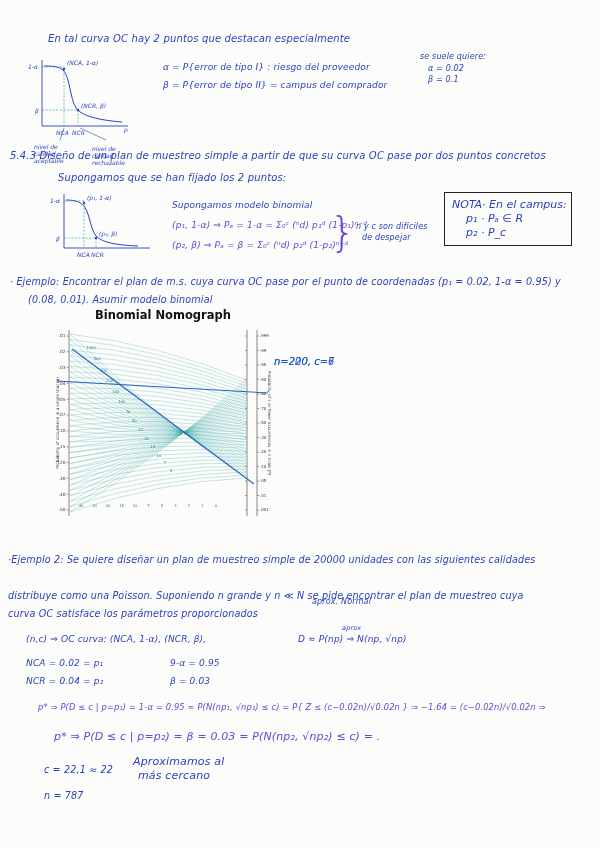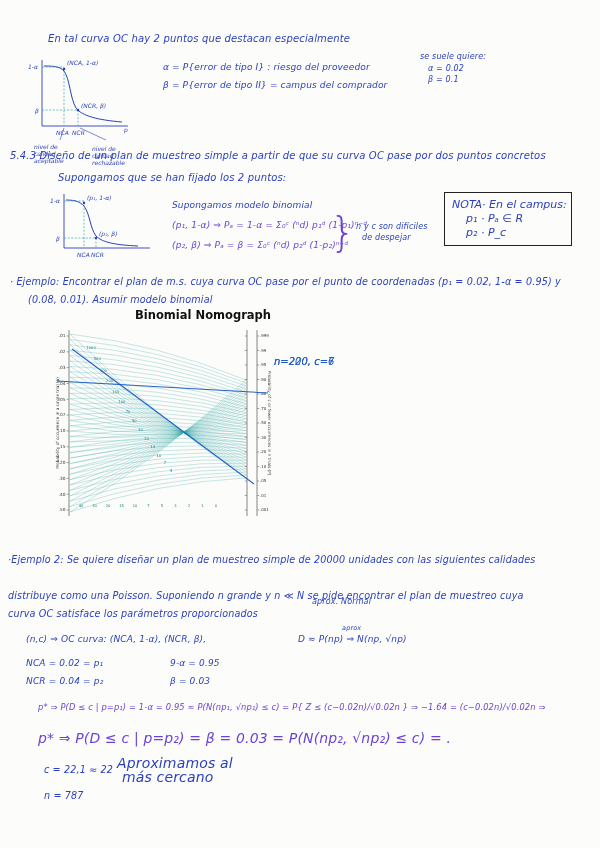--- a/index.html
+++ b/index.html
@@ -1,29 +1,29 @@
 <!DOCTYPE html>
 <html><head>
 <meta charset="utf-8">
 <style>
   html,body{margin:0;padding:0;background:#e8e8e8;}
   .page{position:relative;width:600px;height:848px;background:#fcfcfa;overflow:hidden;
         font-family:"DejaVu Sans",sans-serif;}
   .hw{position:absolute;font-style:italic;color:#2a3fbe;white-space:nowrap;letter-spacing:.15px;text-align:center;}
   .purple{color:#6b43d8;}
-  .s10{font-size:10px;} .s96{font-size:9.6px;} .s9{font-size:9px;} .s85{font-size:14px;}
+  .s10{font-size:10px;} .s96{font-size:9.6px;} .s9{font-size:9px;} .s85{font-size:11px;margin-left:16px;}
   .s8{font-size:8px;} .s65{font-size:6.5px;} .f1{font-size:8.3px;}
   .abs{position:absolute;}
   .cap{position:absolute;font-style:italic;color:#2a3fbe;font-size:6px;line-height:6.8px;
        width:42px;white-space:normal;}
   .nota{position:absolute;left:444px;top:192px;width:112px;border:1.2px solid #222;
         padding:5px 7px;background:transparent;}
   .nota div{font-style:italic;color:#2a3fbe;font-size:11px;line-height:14px;white-space:nowrap;}
   .brace{position:absolute;color:#6b43d8;font-size:40px;font-weight:300;line-height:40px;}
-  .nomo-title{position:absolute;left:55px;top:308px;width:216px;text-align:right;
+  .nomo-title{position:absolute;left:55px;top:308px;width:216px;text-align:center;
               font-weight:bold;font-size:11.5px;color:#111;}
   .ann{position:absolute;color:#1d5cc8;font-size:10px;font-style:italic;white-space:nowrap;}
   svg{overflow:visible;}
   svg text{font-family:"DejaVu Sans",sans-serif;}
   .sk text{font-size:6px;font-style:italic;fill:#2a3fbe;}
   .sk .ax{stroke:#2a3fbe;stroke-width:.9;fill:none;}
   .sk .crv{stroke:#2a3fbe;stroke-width:1;fill:none;}
   .sk .dsh{stroke:#2fa6a6;stroke-width:.7;fill:none;stroke-dasharray:2 1.6;}
   .sk .thin{stroke:#2a3fbe;stroke-width:.6;fill:none;}
   .sk .dot{fill:#2a3fbe;}

